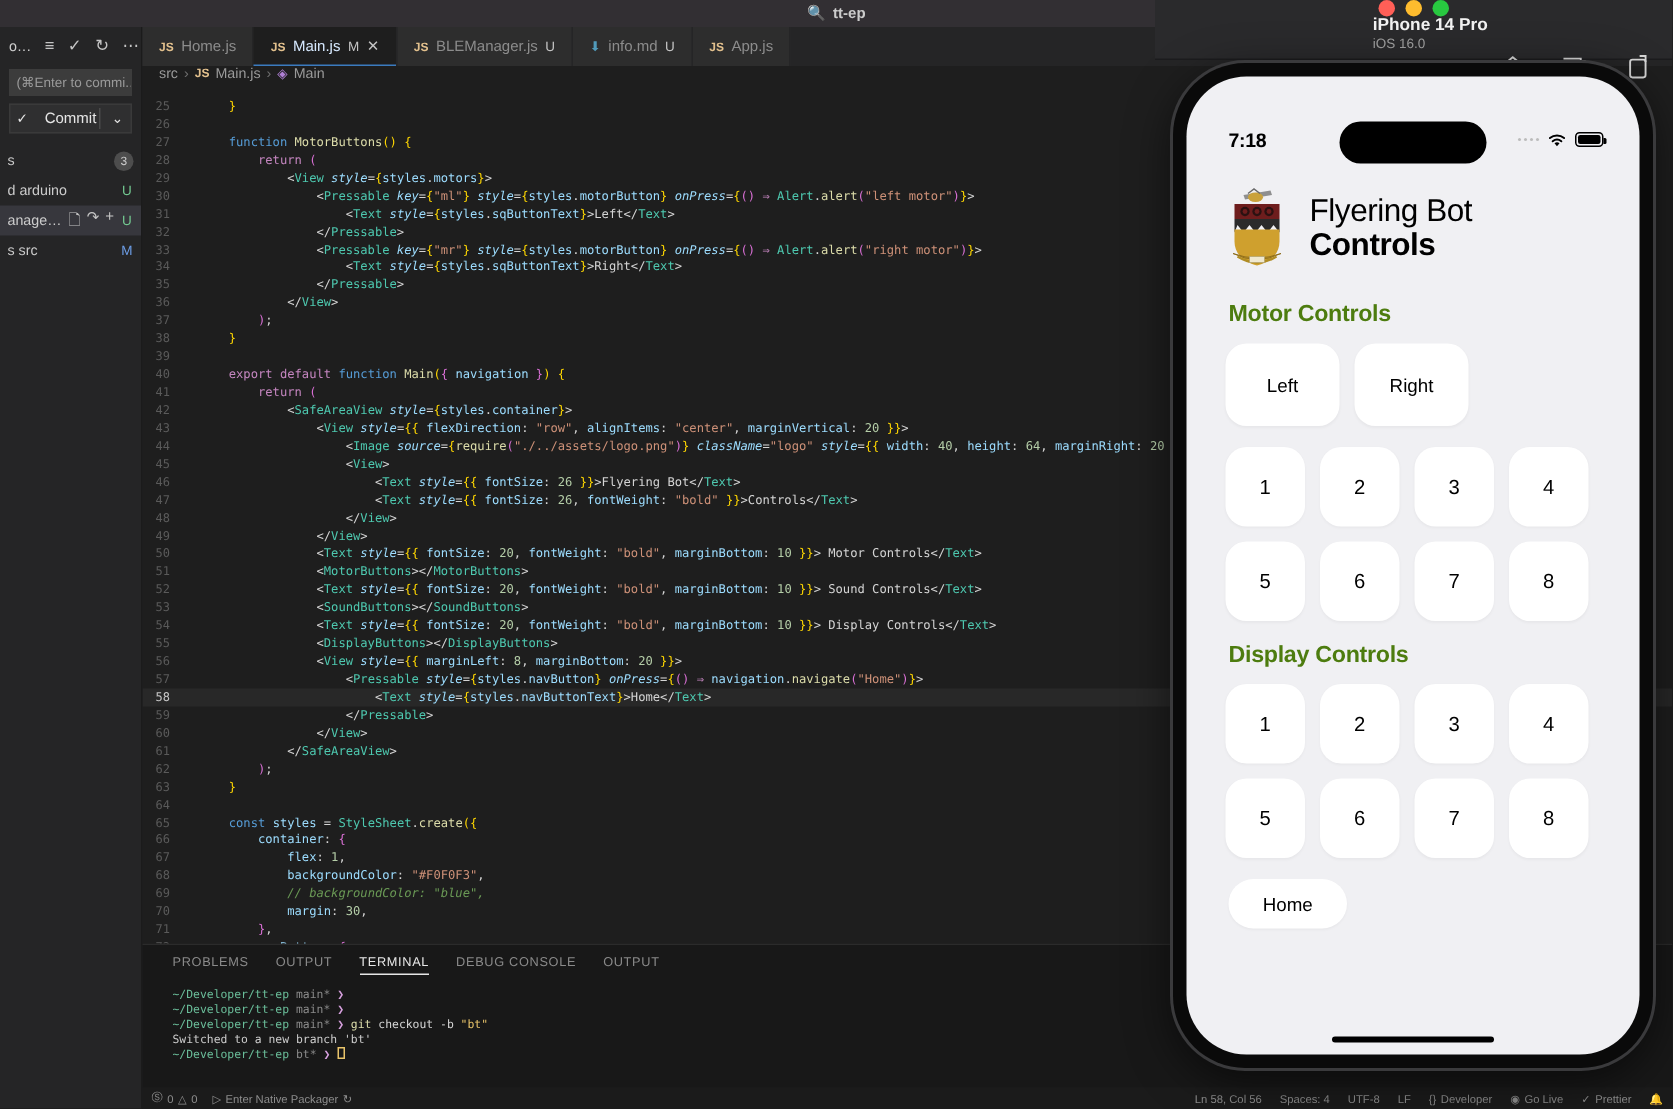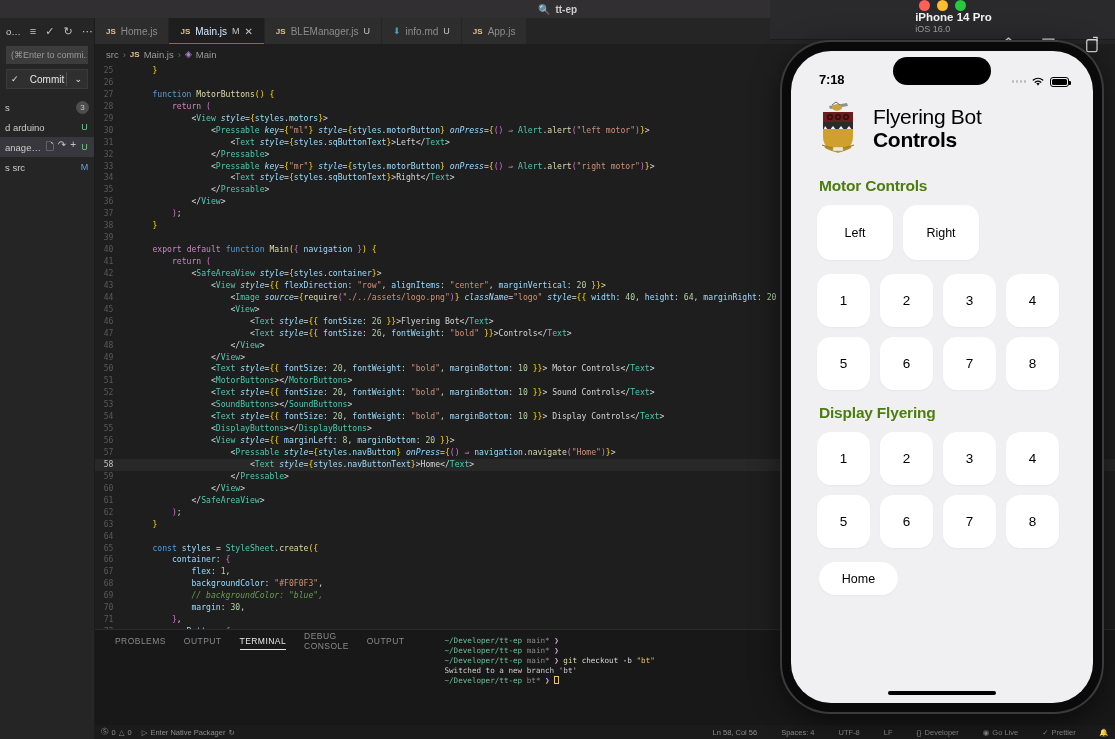--- a/index.html
+++ b/index.html
@@ -77,21 +77,21 @@
   .tab.active { background:#1e1e1e; color:#d6e9ff; }
   .tab.active::after {
     content:""; position:absolute; left:0; right:0; bottom:0; height:1px; background:#3b7bbf;
   }
   .tab .js { color:#e2c08d; font-size:8px; font-weight:bold; font-family:"Liberation Sans",sans-serif; }
   .tab .md { color:#519aba; font-size:9px; }
   .tab .mk { font-size:9px; color:#c5c5c5; }
   .tab .cl { font-size:10px; color:#c5c5c5; }
 
   .breadcrumb {
-    height:20px; display:flex; align-items:center; gap:4px; padding:0 11px;
+    height:20px; display:flex; align-items:flex-start; gap:4px; padding:0 11px;
     font-size:9.5px; color:#9a9a9a; background:#1e1e1e; flex:0 0 20px;
   }
   .breadcrumb .js { color:#e2c08d; font-size:8px; font-weight:bold; }
   .breadcrumb .sym { color:#b180d7; font-size:9px; }
   .breadcrumb .sep { color:#6e6e6e; }
 
   .code-area { flex:1; overflow:hidden; position:relative; background:#1e1e1e; }
   .code {
     font-family:"DejaVu Sans Mono", monospace; font-size:8.1px; line-height:11.95px;
     padding-top:1px; white-space:pre; color:#d4d4d4;
@@ -113,21 +113,21 @@
   .st{color:#ce9178}
   .nu{color:#b5cea8}
   .cm{color:#6a9955; font-style:italic}
   .at{color:#9cdcfe; font-style:italic}
   .pn{color:#d4d4d4}
   .br{color:#ffd700}
   .br2{color:#da70d6}
   .va{color:#9cdcfe}
 
   
-  .panel { height:96px; flex:0 0 96px; background:#181818; display:flex; flex-direction:row;
+  .panel { height:96px; flex:0 0 96px; background:#181818; display:flex; flex-direction:column;
            border-top:1px solid #2b2b2b; }
   .panel-tabs { height:22px; display:flex; align-items:center; gap:18px; padding:0 20px; flex:0 0 22px;}
   .ptab { font-size:8.5px; letter-spacing:.45px; color:#8a8a8a; position:relative; height:22px;
           display:flex; align-items:center; }
   .ptab.active { color:#e7e7e7; }
   .ptab.active::after{content:"";position:absolute;left:0;right:0;bottom:2px;height:1px;background:#e7e7e7;}
   .term {
     flex:1; font-family:"DejaVu Sans Mono", monospace; font-size:7.6px; line-height:10px;
     padding:6px 14px 0 20px; color:#cccccc; white-space:pre;
   }
@@ -138,21 +138,21 @@
   .term .git{color:#dcdcaa}
   .term .q{color:#e9c46a}
   .term .cur{display:inline-block;width:5px;height:8px;border:1px solid #e9c46a;vertical-align:-1px;}
 
   
   .statusbar {
     height:14px; flex:0 0 14px; background:#1b1b1b; display:flex; align-items:center;
     font-size:7.5px; color:#8d8d8d; padding:0 6px; gap:0;
   }
   .sb-left{display:flex;align-items:center;gap:10px;}
-  .sb-right{margin-left:auto;display:flex;align-items:center;gap:24px;}
+  .sb-right{margin-left:auto;display:flex;align-items:center;gap:12px;}
   .sb-item{display:flex;align-items:center;gap:3px;white-space:nowrap;}
 
   
   .simulator {
     position:absolute; left:770px; top:0; width:345px; height:720px;
   }
   .sim-titlebar {
     position:absolute; left:0; top:0; width:345px; height:40px;
     background:#2a2a2c; display:flex; align-items:center; padding:0 14px;
     border-bottom:1px solid #1c1c1e;
@@ -170,22 +170,22 @@
     position:absolute; left:12px; top:42px; width:320px; height:670px;
     background:#0a0a0a; border-radius:48px;
     box-shadow:0 0 0 2px #3a3a3c, 0 8px 30px rgba(0,0,0,.6);
     padding:9px;
   }
   .screen {
     width:100%; height:100%; background:#f0f0f3; border-radius:40px;
     overflow:hidden; position:relative;
   }
   .ios-status {
-    height:36px; display:flex; align-items:flex-end; padding:0 24px 0 28px;
-    position:relative; color:#000;
+    height:36px; display:flex; align-items:center; padding:0 24px 0 28px;
+    position:relative; color:#000;margin-top:24px;
   }
   .ios-time{font-size:13px;font-weight:bold;letter-spacing:-.2px;}
   .notch{
     position:absolute; left:50%; transform:translateX(-50%); top:6px;
     width:98px; height:28px; background:#000; border-radius:16px;
   }
   .ios-right{margin-left:auto;display:flex;align-items:center;gap:5px;}
   .dots{display:flex;gap:1.5px;}
   .dots i{width:2.5px;height:2.5px;background:#bcbcbc;border-radius:50%;display:block;}
   .batt{width:19px;height:10px;border:1px solid #000;border-radius:3px;padding:1px;position:relative;}
@@ -474,21 +474,21 @@
             </div>
             <div class="row">
               <div class="btn-sq">5</div>
               <div class="btn-sq">6</div>
               <div class="btn-sq">7</div>
               <div class="btn-sq">8</div>
             </div>
           </div>
 
           <div class="sect">
-            <div class="sect-title">Display Flyering</div>
+            <div class="sect-title">Display Controls</div>
             <div class="row">
               <div class="btn-sq">1</div>
               <div class="btn-sq">2</div>
               <div class="btn-sq">3</div>
               <div class="btn-sq">4</div>
             </div>
             <div class="row">
               <div class="btn-sq">5</div>
               <div class="btn-sq">6</div>
               <div class="btn-sq">7</div>

